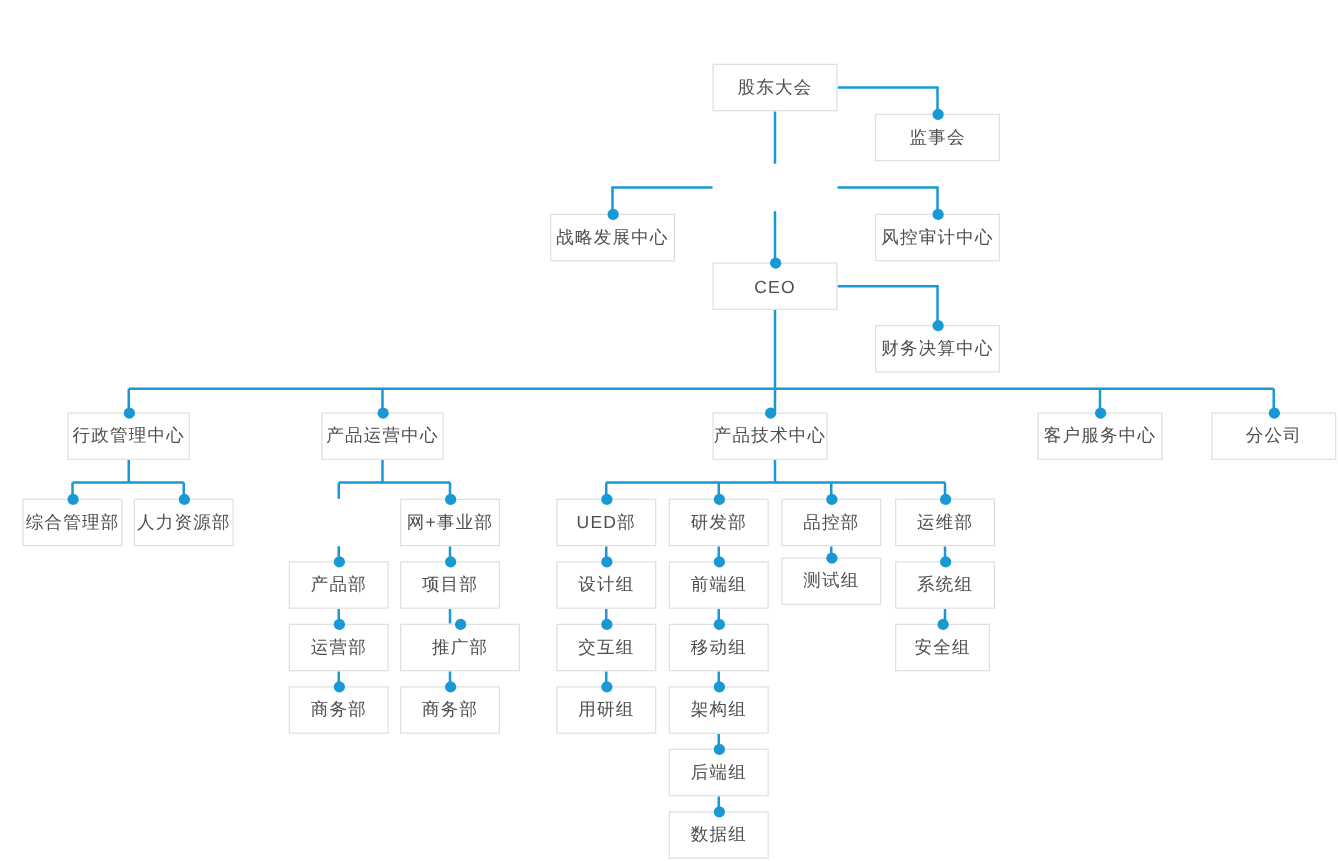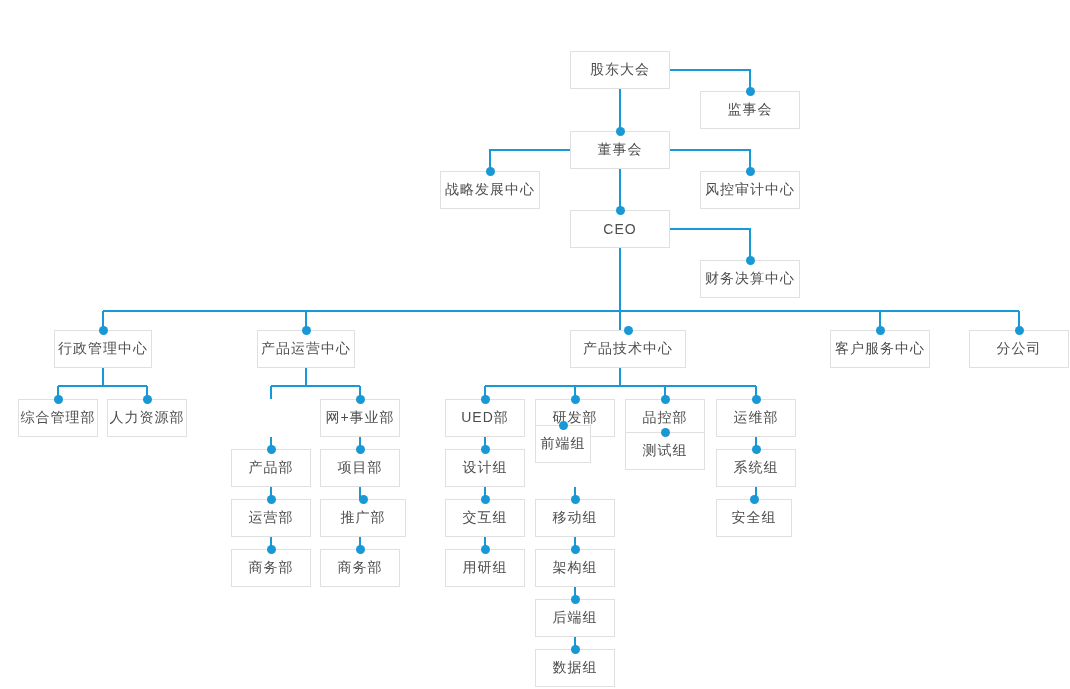--- a/index.html
+++ b/index.html
@@ -71,24 +71,20 @@
 
   <div class="node" style="left:570px;top:51px;width:100px">
     <span class="label">股东大会</span>
   </div>
 
   <div class="node" style="left:700px;top:91px;width:100px">
     <span class="dot"></span>
     <span class="label">监事会</span>
   </div>
 
-  <div class="node" style="left:570px;top:131px;width:100px">
-    <span class="dot"></span>
-    <span class="label">董事会</span>
-  </div>
 
   <div class="node" style="left:440px;top:171px;width:100px">
     <span class="dot"></span>
     <span class="label">战略发展中心</span>
   </div>
 
   <div class="node" style="left:700px;top:171px;width:100px">
     <span class="dot"></span>
     <span class="label">风控审计中心</span>
   </div>
@@ -106,21 +102,21 @@
   <div class="node" style="left:54px;top:330px;width:98px">
     <span class="dot"></span>
     <span class="label">行政管理中心</span>
   </div>
 
   <div class="node" style="left:257px;top:330px;width:98px">
     <span class="dot"></span>
     <span class="label">产品运营中心</span>
   </div>
 
-  <div class="node" style="left:570px;top:330px;width:116px">
+  <div class="node" style="left:570px;top:330px;width:92px">
     <span class="dot"></span>
     <span class="label">产品技术中心</span>
   </div>
 
   <div class="node" style="left:830px;top:330px;width:100px">
     <span class="dot"></span>
     <span class="label">客户服务中心</span>
   </div>
 
   <div class="node" style="left:969px;top:330px;width:100px">
@@ -157,21 +153,21 @@
   <div class="node" style="left:320px;top:399px;width:80px">
     <span class="dot"></span>
     <span class="label">网+事业部</span>
   </div>
 
   <div class="node" style="left:320px;top:449px;width:80px">
     <span class="dot"></span>
     <span class="label">项目部</span>
   </div>
 
-  <div class="node" style="left:320px;top:499px;width:86px">
+  <div class="node" style="left:320px;top:499px;width:96px">
     <span class="dot"></span>
     <span class="label">推广部</span>
   </div>
 
   <div class="node" style="left:320px;top:549px;width:80px">
     <span class="dot"></span>
     <span class="label">商务部</span>
   </div>
 
   <div class="node" style="left:445px;top:399px;width:80px">
@@ -192,21 +188,21 @@
   <div class="node" style="left:445px;top:549px;width:80px">
     <span class="dot"></span>
     <span class="label">用研组</span>
   </div>
 
   <div class="node" style="left:535px;top:399px;width:80px">
     <span class="dot"></span>
     <span class="label">研发部</span>
   </div>
 
-  <div class="node" style="left:535px;top:425px;width:56px">
+  <div class="node" style="left:535px;top:449px;width:80px">
     <span class="dot"></span>
     <span class="label">前端组</span>
   </div>
 
   <div class="node" style="left:535px;top:499px;width:80px">
     <span class="dot"></span>
     <span class="label">移动组</span>
   </div>
 
   <div class="node" style="left:535px;top:549px;width:80px">
@@ -222,21 +218,21 @@
   <div class="node" style="left:535px;top:649px;width:80px">
     <span class="dot"></span>
     <span class="label">数据组</span>
   </div>
 
   <div class="node" style="left:625px;top:399px;width:80px">
     <span class="dot"></span>
     <span class="label">品控部</span>
   </div>
 
-  <div class="node" style="left:625px;top:432px;width:80px">
+  <div class="node" style="left:625px;top:446px;width:80px">
     <span class="dot"></span>
     <span class="label">测试组</span>
   </div>
 
   <div class="node" style="left:716px;top:449px;width:80px">
     <span class="dot"></span>
     <span class="label">系统组</span>
   </div>
 
   <div class="node" style="left:716px;top:399px;width:80px">

